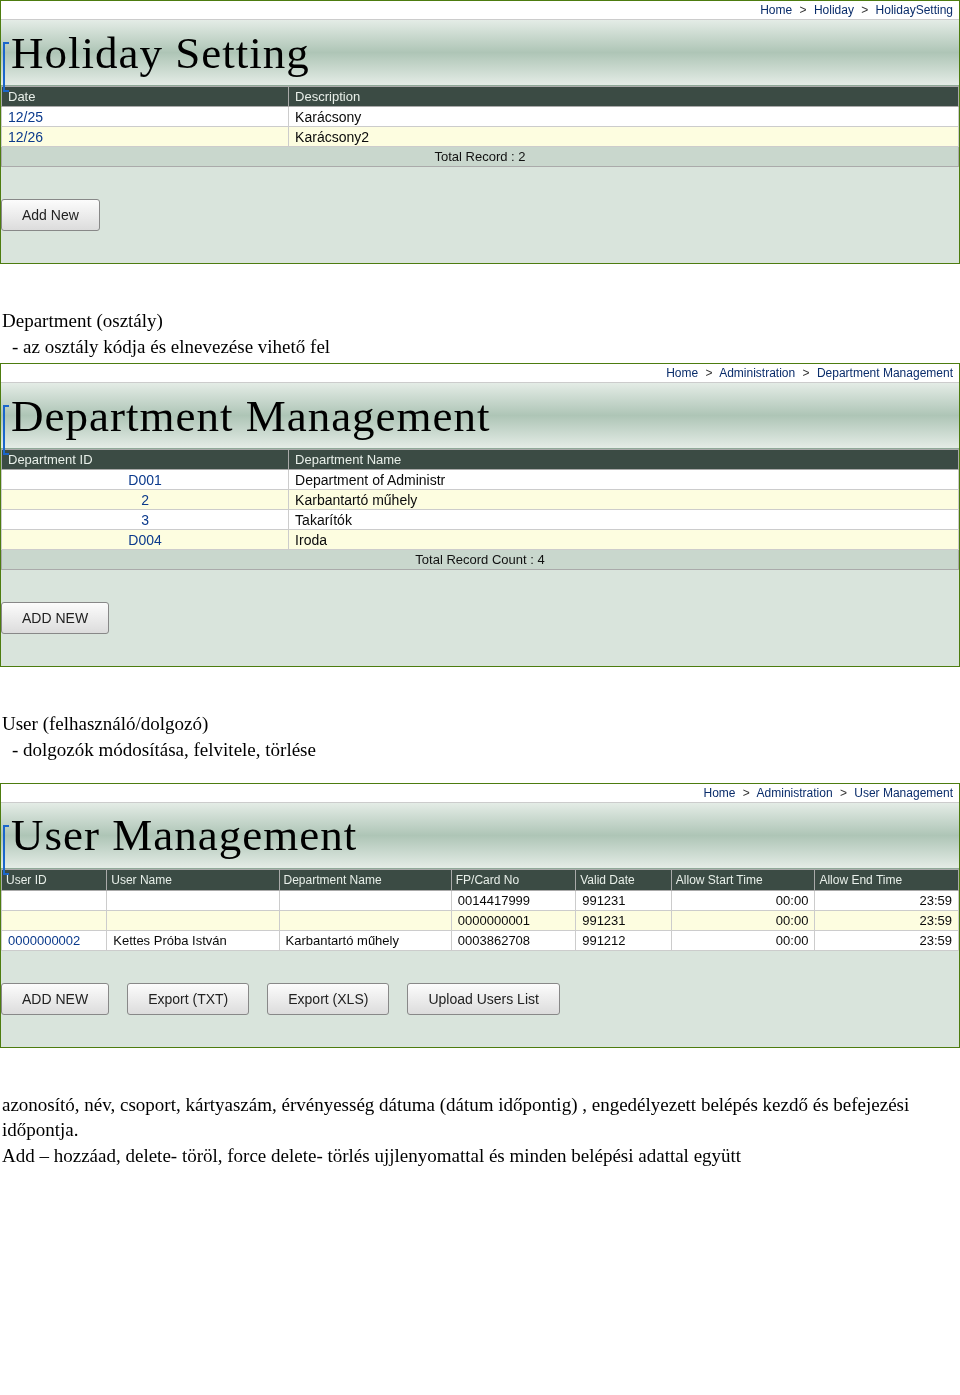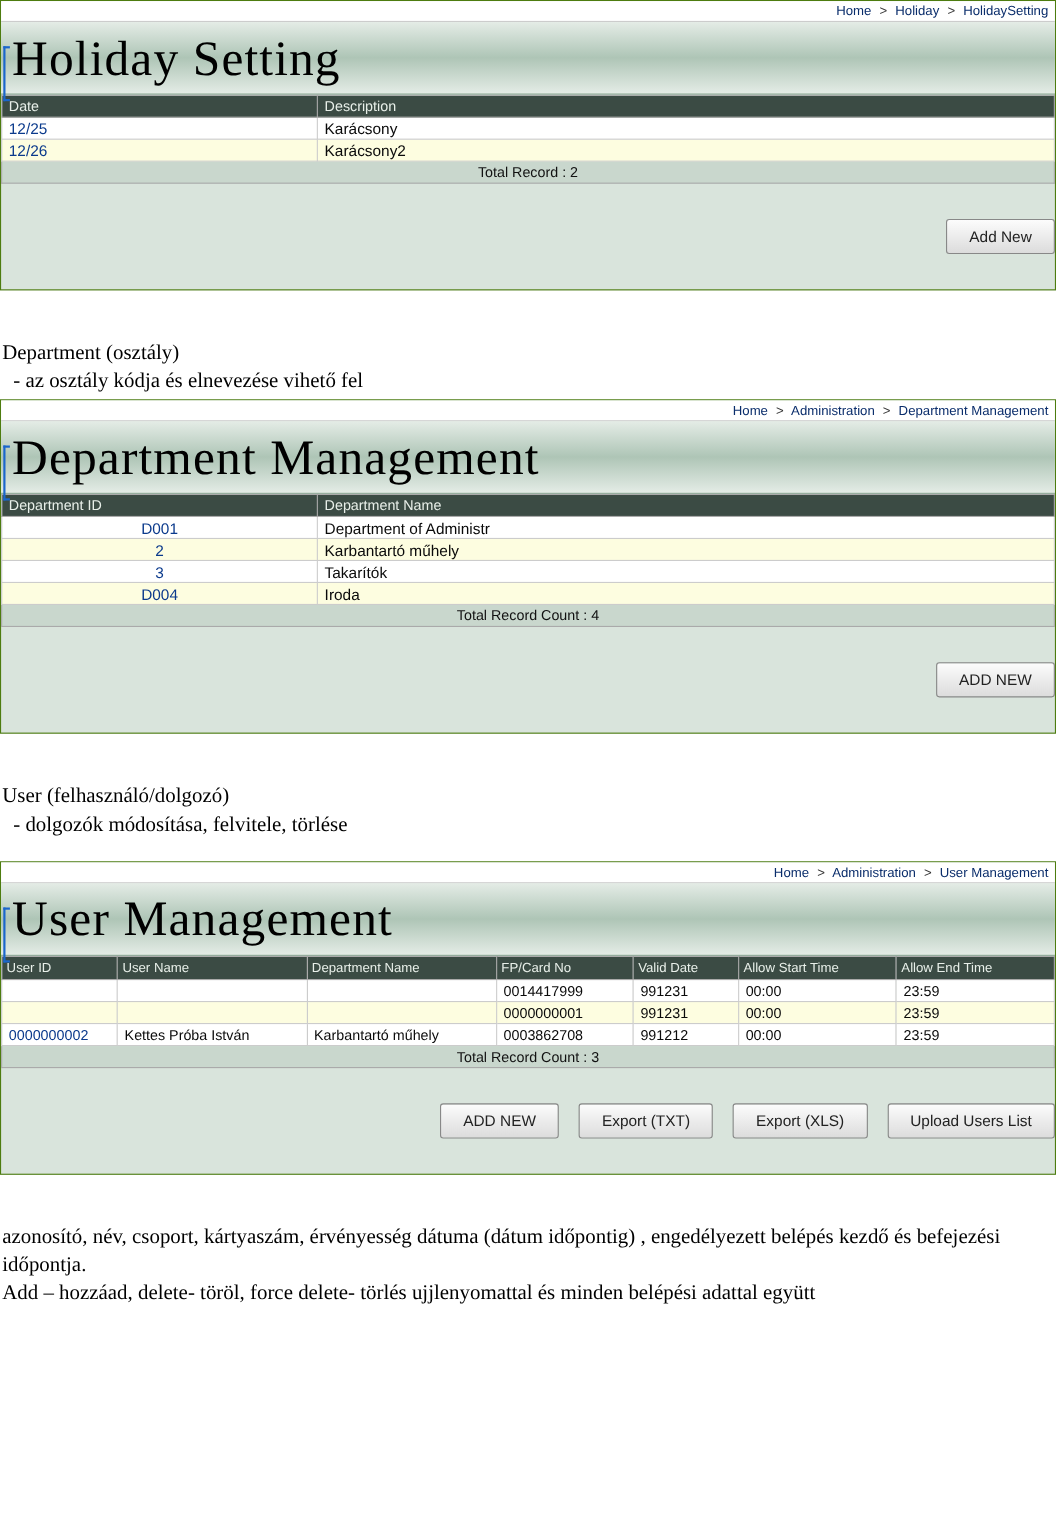--- a/index.html
+++ b/index.html
@@ -57,33 +57,33 @@
     background: #fff;
     border: 1px solid #ccc;
     padding: 1px 6px;
     color: #0a0a0a;
     font-size: 14px;
     height: 20px;
   }
   table.data tbody tr.alt td { background: #fdfde0; }
   table.data tbody td.link { color: #0b3a8c; }
   table.data tbody td.center { text-align: center; }
-  table.data tbody td.right { text-align: left; }
+  table.data tbody td.right { text-align: right; }
   .total-row {
     background: #c9d7cd;
     text-align: center;
     font-size: 13px;
     color: #111;
     padding: 2px 16px;
     border: 1px solid #aaa;
     border-top: none;
   }
   .button-row {
     display: flex;
-    justify-content: flex-end;
+    justify-content: flex-start;
     gap: 18px;
     padding: 32px 0;
   }
   .btn {
     border: 1px solid #888;
     border-radius: 3px;
     background: linear-gradient(#fcfcfc, #dcdcdc);
     color: #222;
     font-size: 14px;
     padding: 7px 20px;
@@ -278,21 +278,20 @@
           <td class="link">0000000002</td>
           <td>Kettes Próba István</td>
           <td>Karbantartó műhely</td>
           <td>0003862708</td>
           <td>991212</td>
           <td class="right">00:00</td>
           <td class="right">23:59</td>
         </tr>
       </tbody>
     </table>
-    <div class="total-row">Total Record Count : 3</div>
   </div>
   <div class="button-row">
     <button class="btn">ADD NEW</button>
     <button class="btn">Export (TXT)</button>
     <button class="btn">Export (XLS)</button>
     <button class="btn">Upload Users List</button>
   </div>
 </div>
 
 <div class="section-gap"></div>

